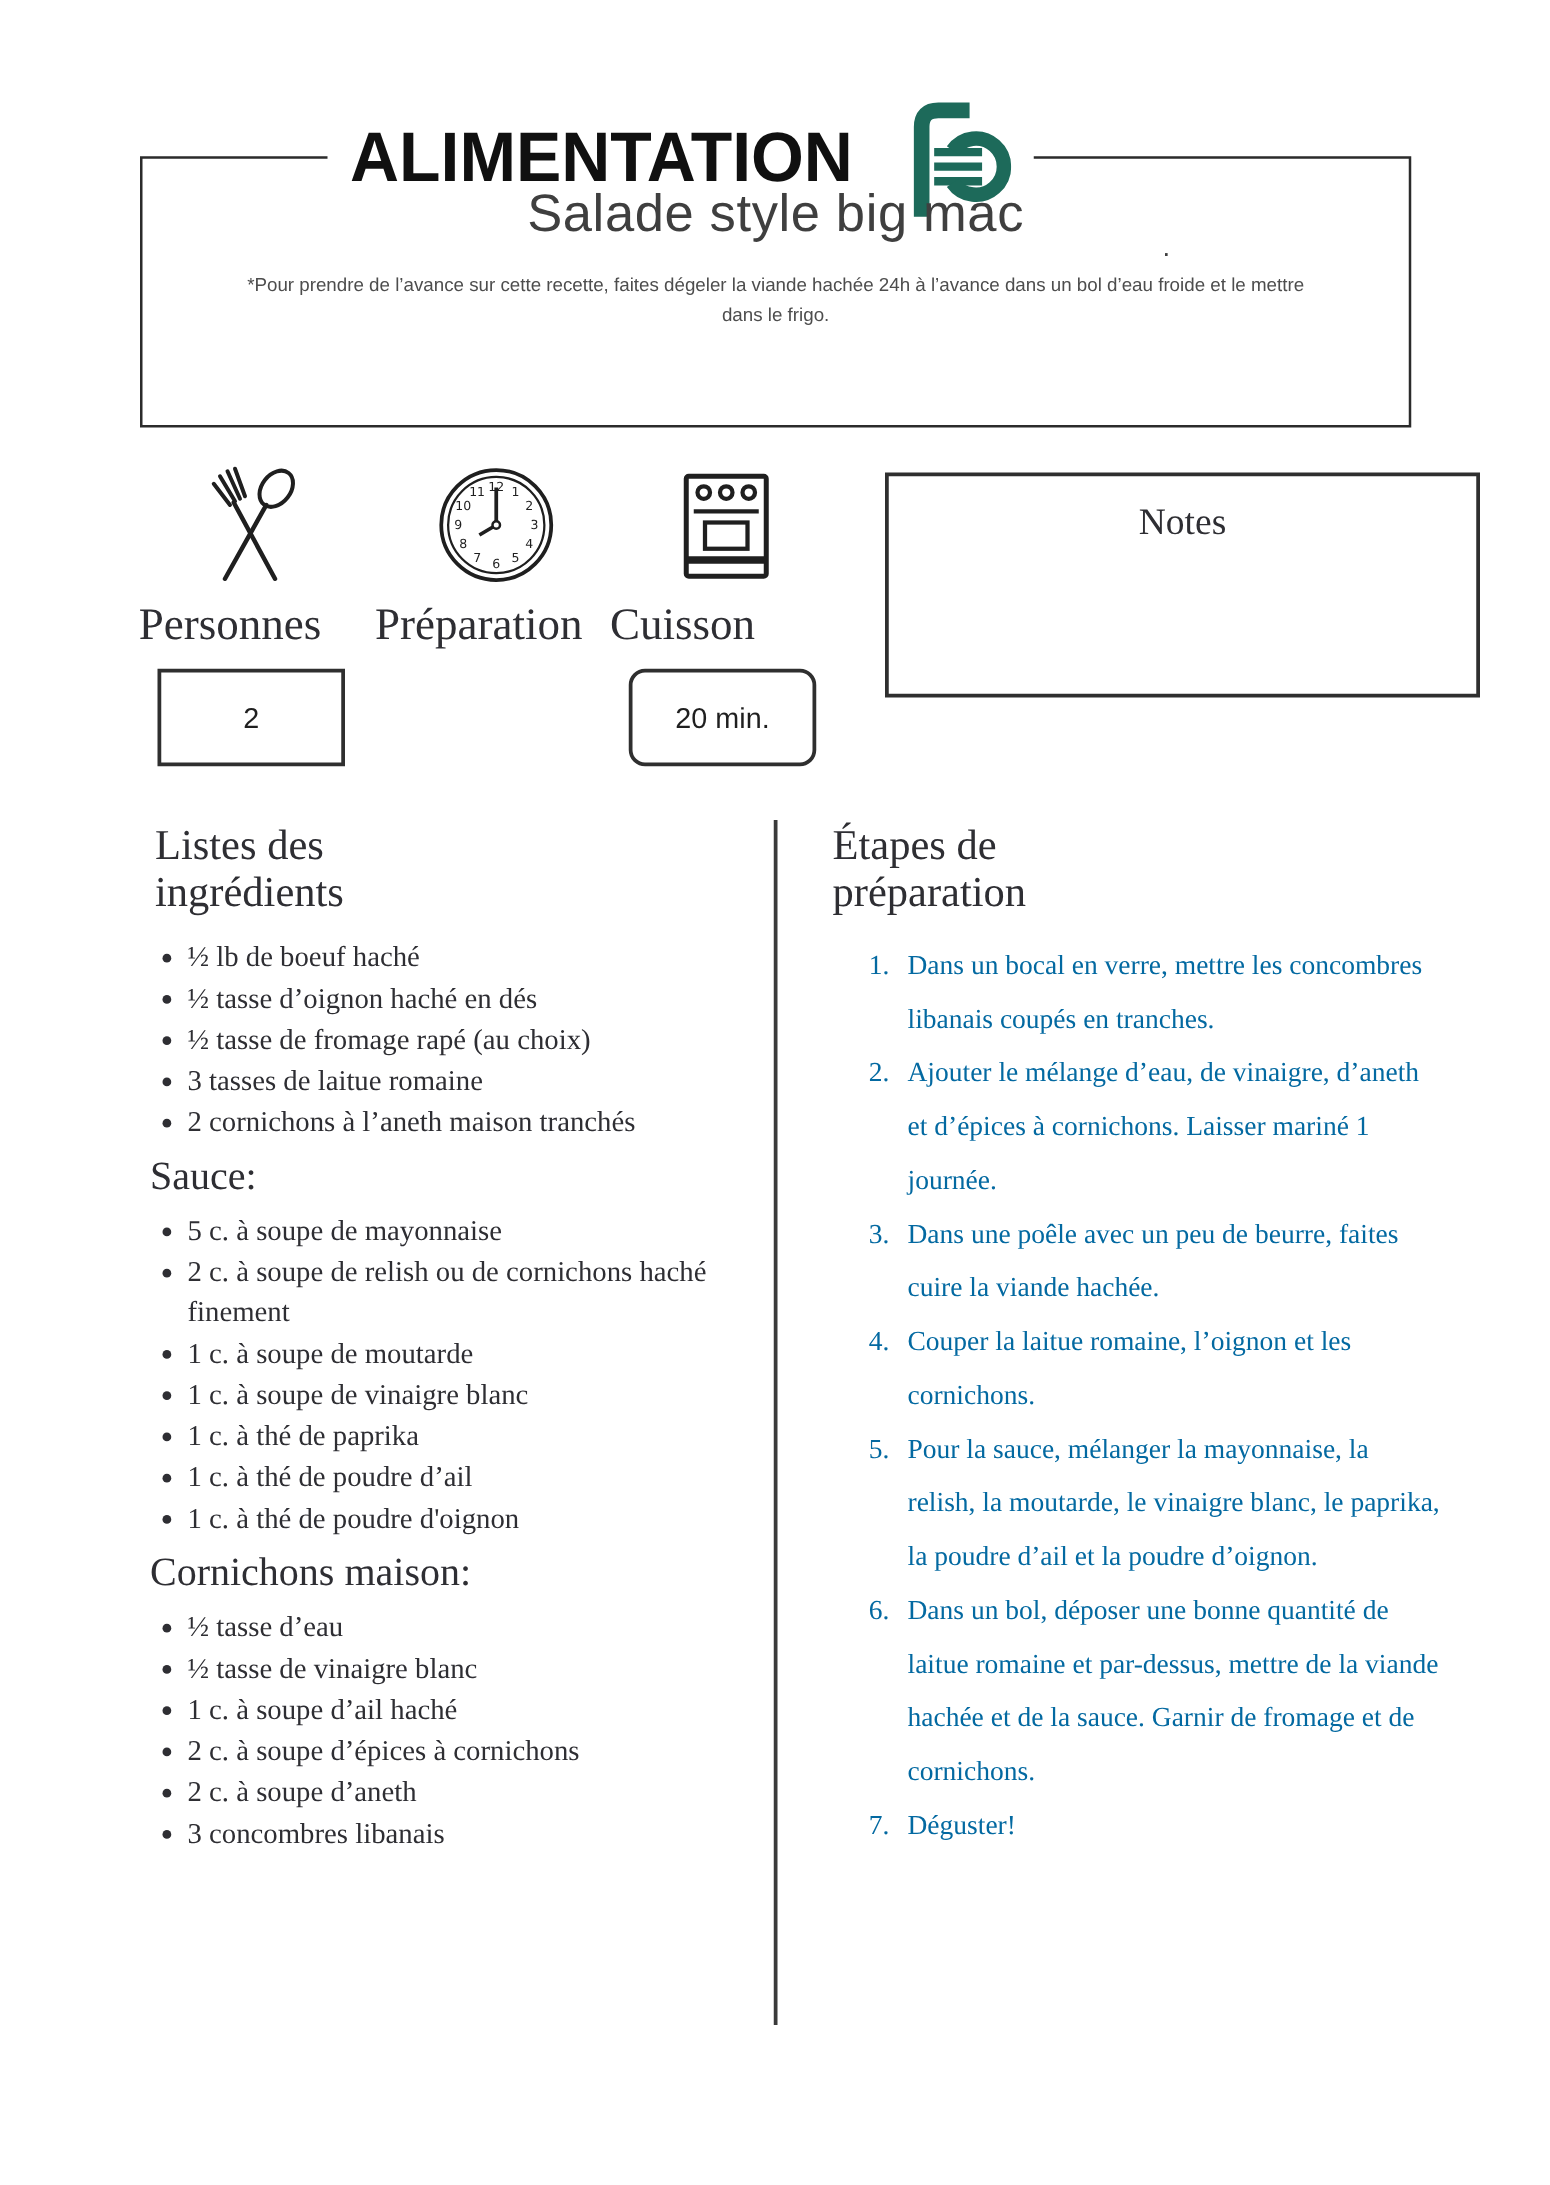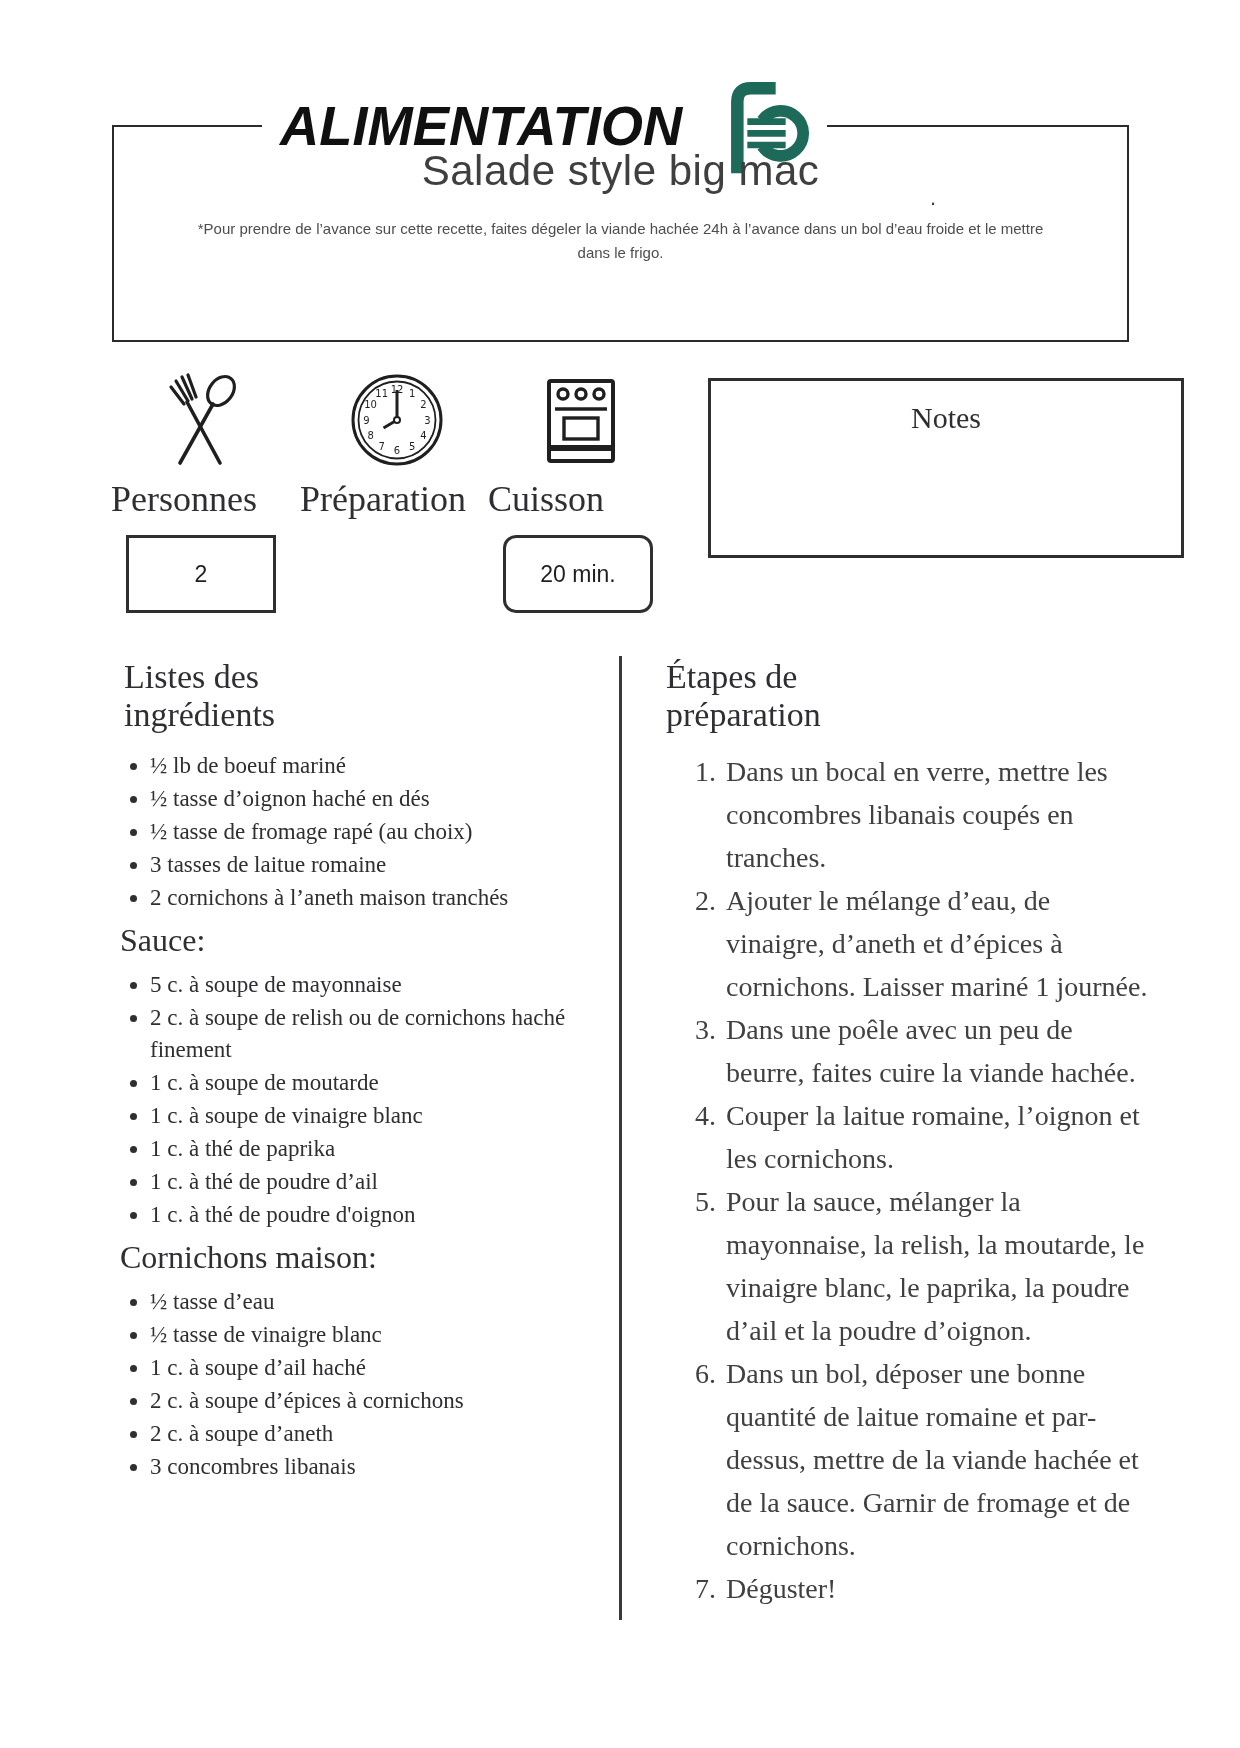--- a/index.html
+++ b/index.html
@@ -3,21 +3,21 @@
 <meta charset="utf-8">
 <style>
   html,body{margin:0;padding:0;background:#ffffff;}
   .page{position:relative;width:1240px;height:1748px;background:#ffffff;overflow:hidden;
         font-family:"Liberation Serif","DejaVu Serif",serif;color:#2e2e33;}
 
   
   .header-box{position:absolute;left:112px;top:125px;width:1013px;height:213px;
               border:2px solid #2b2b2b;background:#ffffff;}
   .logo-row{position:absolute;left:148px;top:-67px;height:130px;display:flex;align-items:center;
-            gap:14px;background:#ffffff;padding:0 18px;font-style:italic;}
+            gap:14px;background:#ffffff;padding:0 18px;}
   .brand-text{font-family:"Liberation Sans","DejaVu Sans",sans-serif;font-weight:800;
               font-size:56px;color:#101010;letter-spacing:0px;white-space:nowrap;
               transform:scaleX(.97);transform-origin:left center;}
   .fc-logo{display:block;}
   .recipe-title{position:absolute;left:0;right:0;top:20px;margin:0;text-align:center;
                 font-family:"Liberation Sans","DejaVu Sans",sans-serif;font-weight:400;
                 font-size:42px;color:#3f3f3f;letter-spacing:.5px;}
   .title-dot{position:absolute;left:816px;top:58px;font-size:22px;color:#3f3f3f;
              font-family:"Liberation Sans","DejaVu Sans",sans-serif;}
   .recipe-note{position:absolute;left:0;right:0;top:90px;margin:0 auto;max-width:850px;
@@ -47,21 +47,21 @@
   .ingredients{position:absolute;left:106px;top:658px;width:480px;}
   .ing-list{margin:0;padding:0 0 0 44px;list-style:disc;}
   .ing-list li{font-size:23px;line-height:32px;margin:0 0 1px 0;max-width:425px;color:#2e2e33;}
   .subhead{margin:8px 0 10px 14px;font-size:32px;color:#2e2e33;}
 
   .divider{position:absolute;left:619px;top:656px;width:3px;height:964px;background:#3a3a3a;}
 
   .steps{position:absolute;left:648px;top:658px;width:505px;}
   .steps-list{margin:16px 0 0 0;padding:0 0 0 47px;list-style:none;counter-reset:step;}
   .steps-list li{counter-increment:step;position:relative;padding-left:31px;
-                 font-size:28px;line-height:43px;color:#404040;}
+                 font-size:22px;line-height:43px;color:#0369a1;}
   .steps-list li::before{content:counter(step) ".";position:absolute;left:0;top:0;}
 </style>
 </head>
 <body>
 
 <div class="page">
 
   <div class="header-box">
     <div class="logo-row">
       <span class="brand-text">ALIMENTATION</span>
@@ -131,21 +131,21 @@
     <span>20 min.</span>
   </div>
 
   <div class="notes-box">
     <div class="notes-title">Notes</div>
   </div>
 
   <div class="ingredients">
     <h2 class="col-heading"><span>Listes des</span><br><span>ingrédients</span></h2>
     <ul class="ing-list">
-        <li>½ lb de boeuf mariné</li>
+        <li>½ lb de boeuf haché</li>
         <li>½ tasse d’oignon haché en dés</li>
         <li>½ tasse de fromage rapé (au choix)</li>
         <li>3 tasses de laitue romaine</li>
         <li>2 cornichons à l’aneth maison tranchés</li>
       </ul>
     <div class="subhead">Sauce:</div>
     <ul class="ing-list">
         <li>5 c. à soupe de mayonnaise</li>
         <li>2 c. à soupe de relish ou de cornichons haché finement</li>
         <li>1 c. à soupe de moutarde</li>

